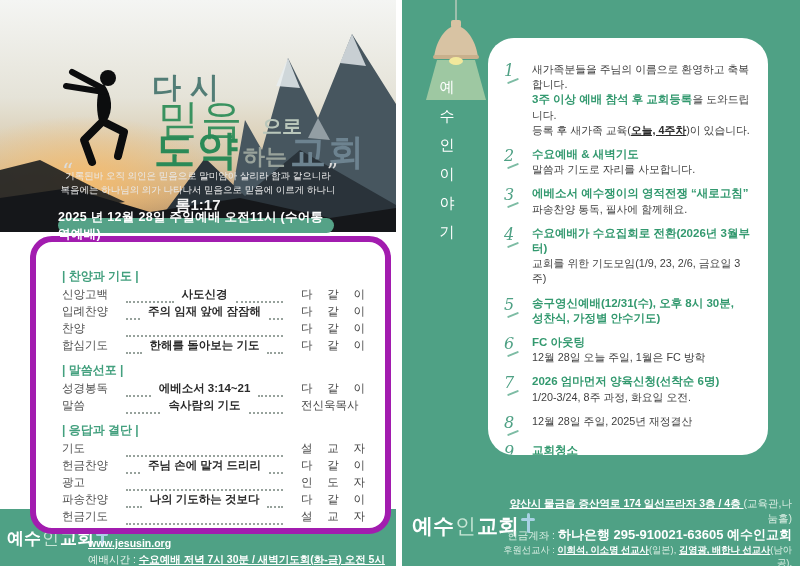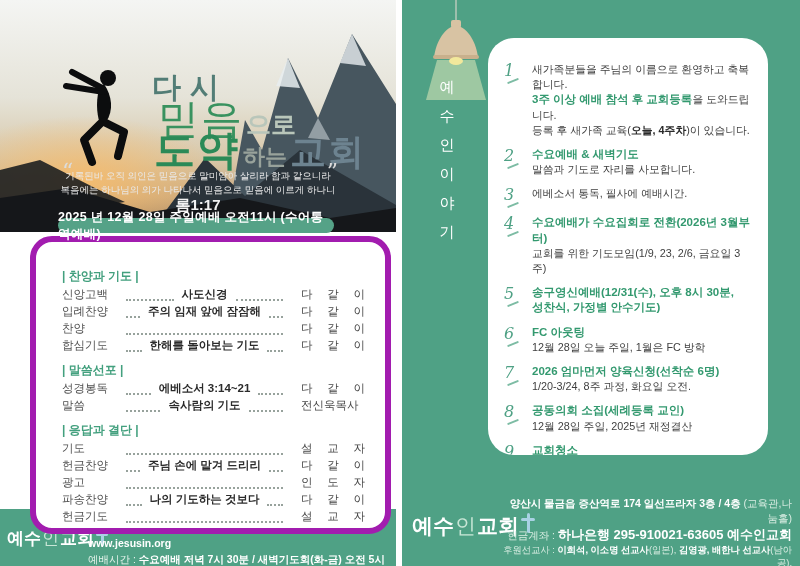--- a/index.html
+++ b/index.html
@@ -6,39 +6,39 @@
   #stage{position:relative;width:800px;height:566px;overflow:hidden;background:#fff;
          font-family:"Liberation Sans",sans-serif;}
   
   #left-page{position:absolute;left:0;top:0;width:402px;height:566px;background:#fff;}
   #hero{position:absolute;left:0;top:0;width:396px;height:232px;overflow:hidden;}
   #hero svg{display:block;}
   .hero-title{position:absolute;left:0;top:0;width:396px;}
   .t1{position:absolute;left:152px;top:68px;font-size:29px;font-weight:700;color:#527d76;letter-spacing:9px;}
   .t2{position:absolute;left:158px;top:84px;display:flex;align-items:baseline;}
   .t2 .big{font-size:41px;font-weight:400;color:#39925f;letter-spacing:2px;margin-top:8px;}
-  .t2 .tail{font-size:25px;font-weight:700;color:#b9c6ba;margin-left:2px;}
+  .t2 .tail{font-size:20px;font-weight:700;color:#b9c6ba;margin-left:18px;}
   .t3{position:absolute;left:122px;top:123px;display:flex;align-items:baseline;margin-left:32px;}
   .t3 .big{font-size:41px;font-weight:800;color:#2b8a57;letter-spacing:2px;}
   .t3 .mid{font-size:22px;font-weight:700;color:#98a29b;margin:0 3px;}
   .t3 .tail{font-size:36px;font-weight:800;color:#6d8390;letter-spacing:2px;}
   .quote{position:absolute;left:0;top:169px;width:396px;text-align:center;color:#e9e9e9;
          font-size:9.5px;line-height:13.5px;}
   .qref{font-weight:700;font-size:15px;margin-top:2px;color:#f2f2f2;}
   .qmark{position:absolute;top:-4px;font-family:"DejaVu Serif",serif;font-size:22px;color:#dcdcdc;}
   .qmark.open{left:62px;} .qmark.close{right:58px;}
   #date-pill{position:absolute;left:58px;top:218px;width:276px;height:15px;z-index:5;
              background:#55a287;border-radius:15px;color:#fff;font-size:12.5px;font-weight:700;
              display:flex;align-items:center;justify-content:center;letter-spacing:0.3px;}
   #order-box{position:absolute;left:30px;top:236px;width:361px;height:298px;background:#fff;
              border:6px solid #a21caf;border-radius:22px;z-index:2;box-sizing:border-box;
              padding:26px 20px 0 26px;overflow:hidden;}
   .ol-section{margin-bottom:8px;}
   .ol-head{color:#43a07e;font-weight:700;font-size:12px;line-height:16px;margin-bottom:2px;}
-  .ol-row{display:flex;align-items:center;font-size:11.5px;line-height:17px;color:#4a4a4a;}
+  .ol-row{display:flex;align-items:flex-end;font-size:11.5px;line-height:17px;color:#4a4a4a;}
   .ol-label{width:58px;text-align:justify;text-align-last:justify;color:#4f4f4f;}
   .ol-dots{flex:1;border-bottom:2px dotted #97a29c;height:11px;margin:0 6px;}
   .ol-center{font-weight:700;color:#2b2b2b;white-space:nowrap;padding:0 2px;}
   .ol-right{width:64px;text-align:justify;text-align-last:justify;margin-left:12px;color:#474747;}
   #lp-footer{position:absolute;left:0;top:509px;width:396px;height:57px;background:#4fa185;z-index:1;}
   .lp-logo{position:absolute;left:7px;top:18px;font-size:17px;display:flex;align-items:baseline;}
   .logo-a,.logo-c{color:#fff;font-weight:800;}
   .logo-b{color:#c8e6d6;font-weight:400;margin:0 1px;}
   .cross-icon{position:relative;width:12px;height:17px;display:inline-block;margin-left:2px;top:2px;}
   .cross-icon::before{content:"";position:absolute;left:5px;top:0;width:3px;height:17px;background:#a9d2e4;border-radius:2px;}
@@ -55,21 +55,21 @@
         border-radius:26px;box-sizing:border-box;padding:24px 14px 0 16px;overflow:hidden;}
   .ann-item{display:flex;margin-bottom:9px;}
   .ann-num{width:28px;flex:none;font-family:"DejaVu Serif",serif;font-style:italic;
            font-size:16px;color:#4fa185;line-height:16px;padding-top:1px;}
   .ann-num i{display:block;width:12px;height:2px;background:#7dbca4;transform:rotate(-22deg);
              margin:1px 0 0 3px;border-radius:1px;}
   .ann-body{flex:1;}
   .ann-line{font-size:10.8px;line-height:15.2px;}
   .seg-g{color:#33996f;font-weight:700;font-size:11.5px;}
   .seg-p{color:#3e3e3e;}
-  .seg-b{color:#2a2a2a;font-weight:700;}
+  .seg-b{color:#2a2a2a;font-weight:700;text-decoration:underline;}
   #rp-footer{position:absolute;left:0;top:488px;width:398px;height:78px;}
   .rp-logo{position:absolute;left:10px;top:24px;font-size:21px;display:flex;align-items:baseline;}
   .rp-logo .cross-icon{width:14px;height:20px;top:0;}
   .rp-logo .cross-icon::before{left:6px;height:20px;}
   .rp-logo .cross-icon::after{top:5px;width:14px;}
   .rp-footer-text{position:absolute;right:8px;top:8px;width:290px;text-align:right;}
   .rp-footer-text .addr{font-size:10.5px;line-height:15px;}
   .rp-footer-text .acct{font-size:10.5px;line-height:18px;}
   .rp-footer-text .mission{font-size:9.3px;line-height:12.5px;}
   .rp-footer-text .seg-p{color:#d9ede3;font-weight:400;}
@@ -276,21 +276,22 @@
           <div class="ann-item">
             <div class="ann-num">2<i></i></div>
             <div class="ann-body">
               <div class="ann-line"><span class="seg-g">수요예배 &amp; 새벽기도</span></div>
               <div class="ann-line"><span class="seg-p">말씀과 기도로 자리를 사모합니다.</span></div>
             </div>
           </div>
           <div class="ann-item">
             <div class="ann-num">3<i></i></div>
             <div class="ann-body">
-              <div class="ann-line"><span class="seg-p">에베소서 통독, 필사에 예배시간.</span></div>
+              <div class="ann-line"><span class="seg-g">에베소서 예수쟁이의 영적전쟁 “새로고침”</span></div>
+              <div class="ann-line"><span class="seg-p">파송찬양 통독, 필사에 함께해요.</span></div>
             </div>
           </div>
           <div class="ann-item">
             <div class="ann-num">4<i></i></div>
             <div class="ann-body">
               <div class="ann-line"><span class="seg-g">수요예배가 수요집회로 전환(2026년 3월부터)</span></div>
               <div class="ann-line"><span class="seg-p">교회를 위한 기도모임(1/9, 23, 2/6, 금요일 3주)</span></div>
             </div>
           </div>
           <div class="ann-item">
@@ -310,21 +311,20 @@
           <div class="ann-item">
             <div class="ann-num">7<i></i></div>
             <div class="ann-body">
               <div class="ann-line"><span class="seg-g">2026 엄마먼저 양육신청(선착순 6명)</span></div>
               <div class="ann-line"><span class="seg-p">1/20-3/24, 8주 과정, 화요일 오전.</span></div>
             </div>
           </div>
           <div class="ann-item">
             <div class="ann-num">8<i></i></div>
             <div class="ann-body">
-              <div class="ann-line"><span class="seg-g">공동의회 소집(세례등록 교인)</span></div>
               <div class="ann-line"><span class="seg-p">12월 28일 주일, 2025년 재정결산</span></div>
             </div>
           </div>
           <div class="ann-item">
             <div class="ann-num">9</div>
             <div class="ann-body">
               <div class="ann-line"><span class="seg-g">교회청소</span></div>
             </div>
           </div>
         </div>

